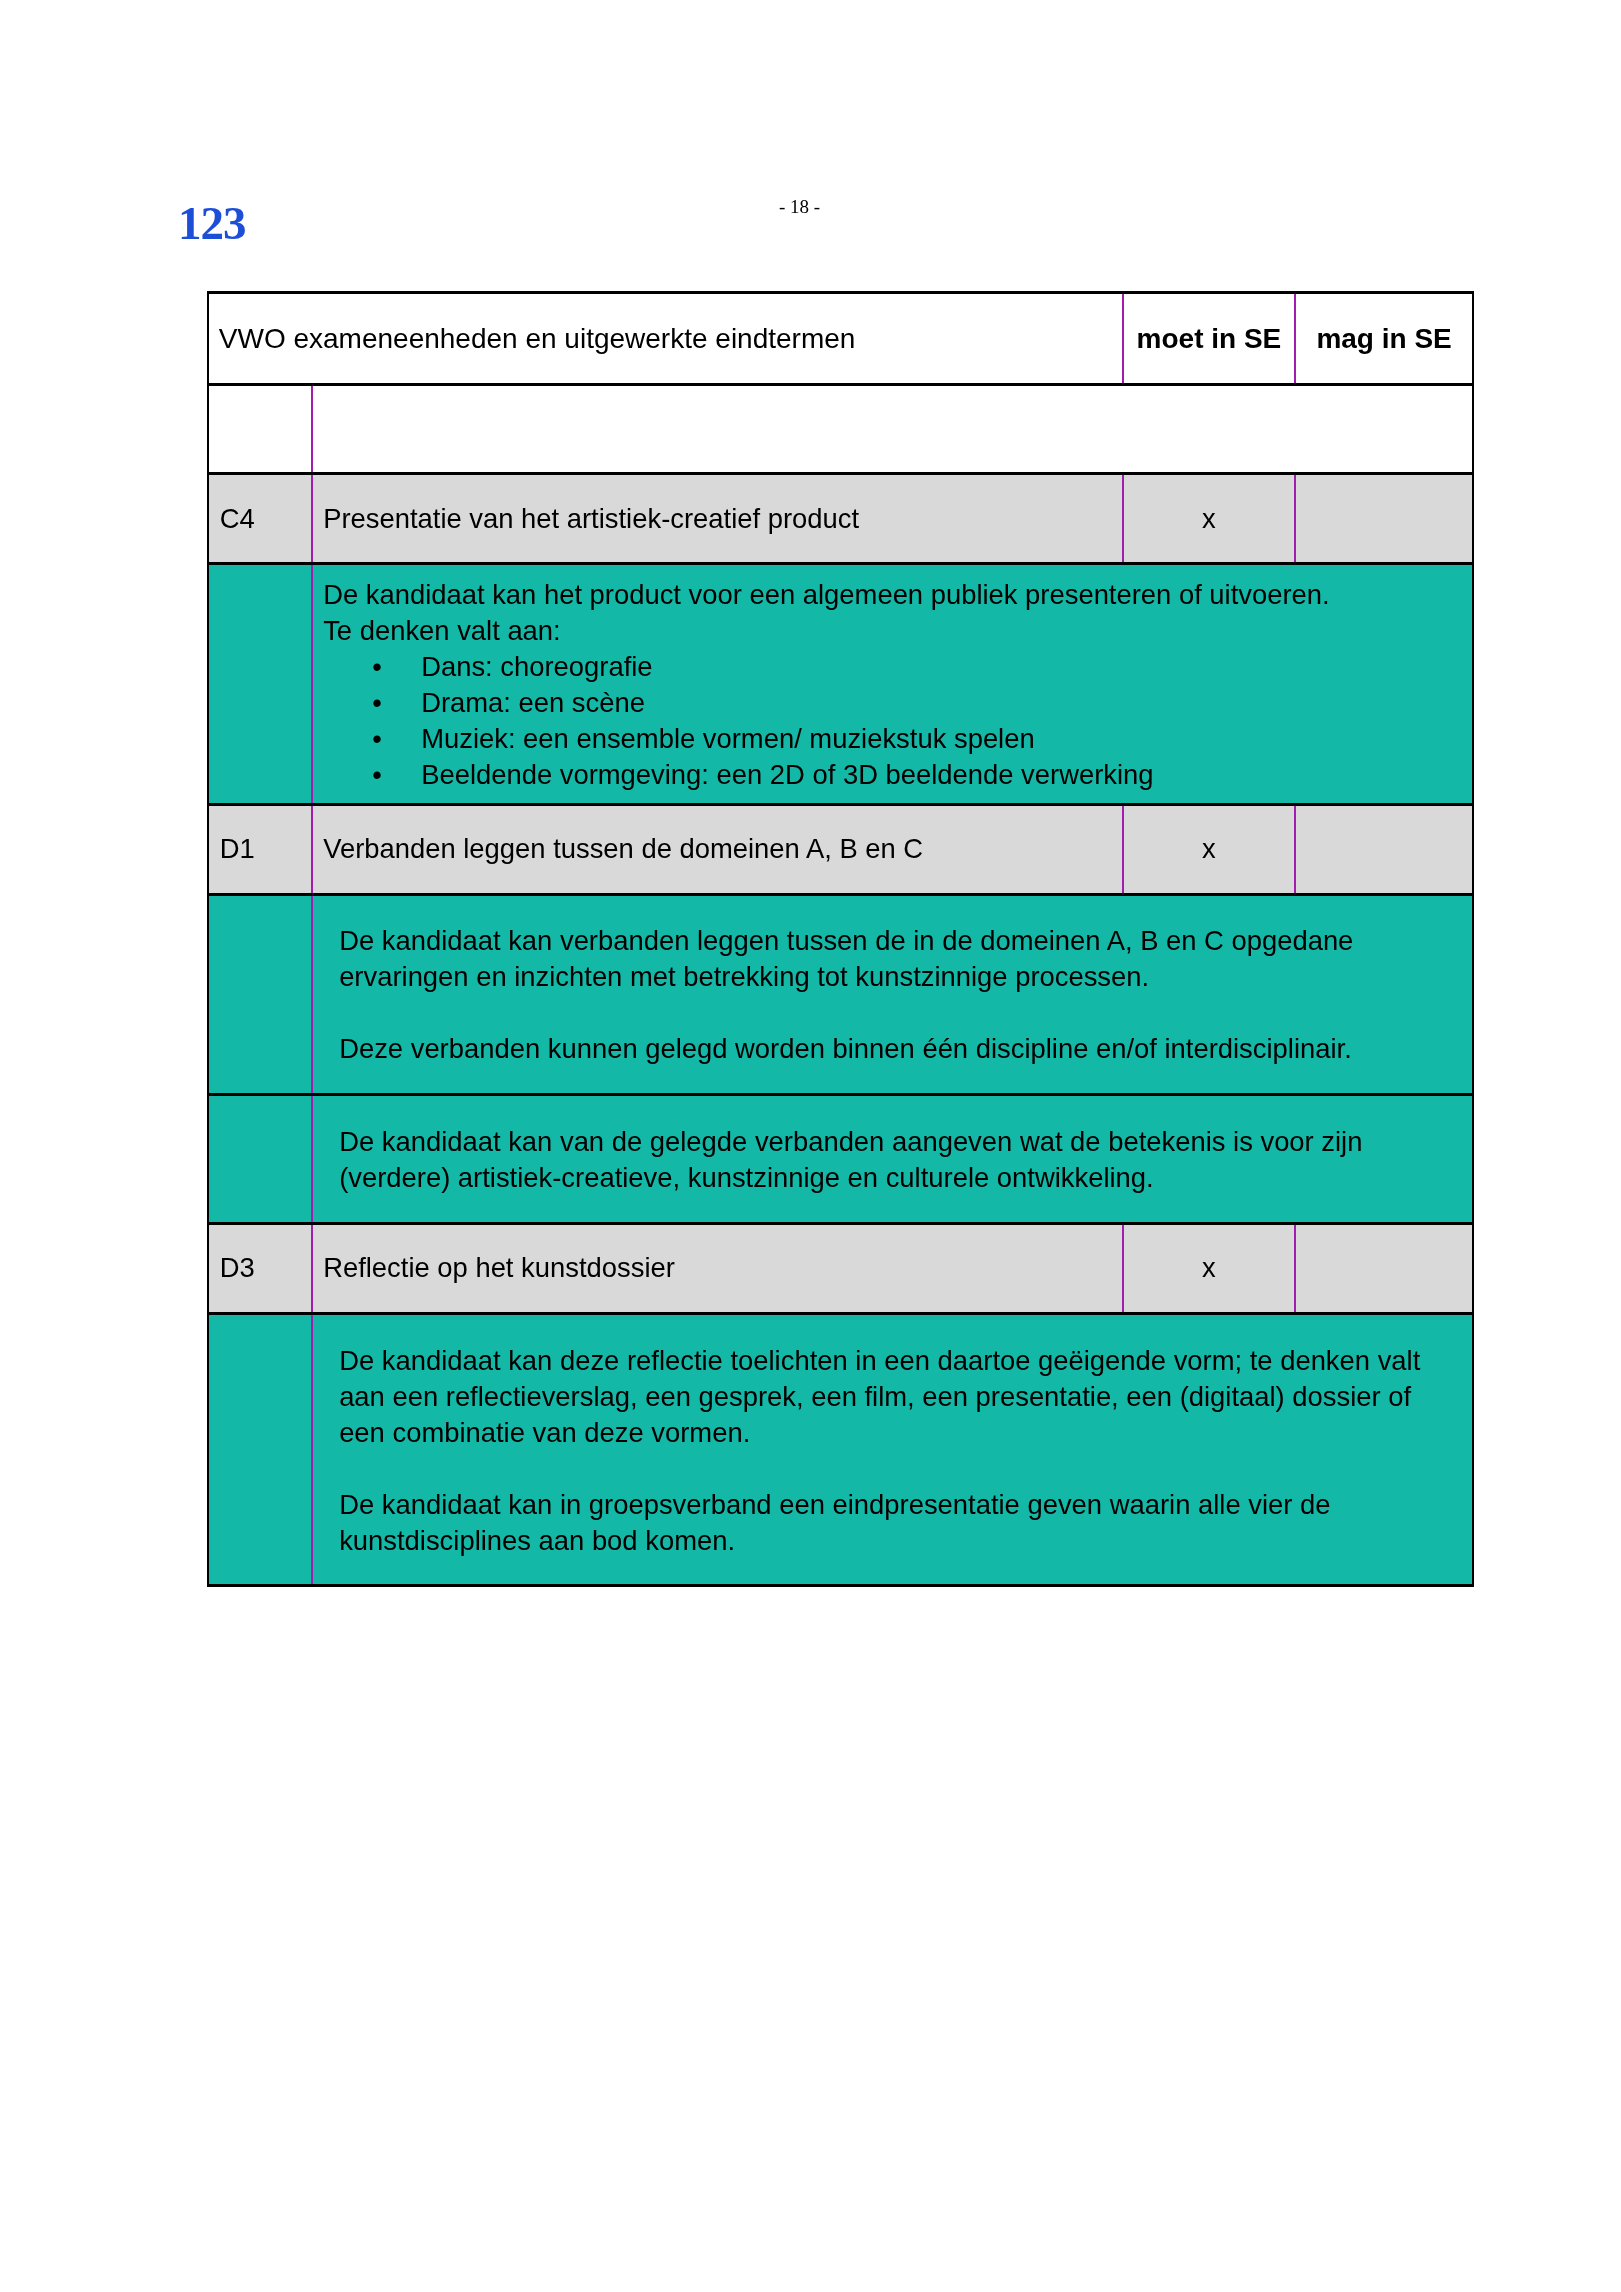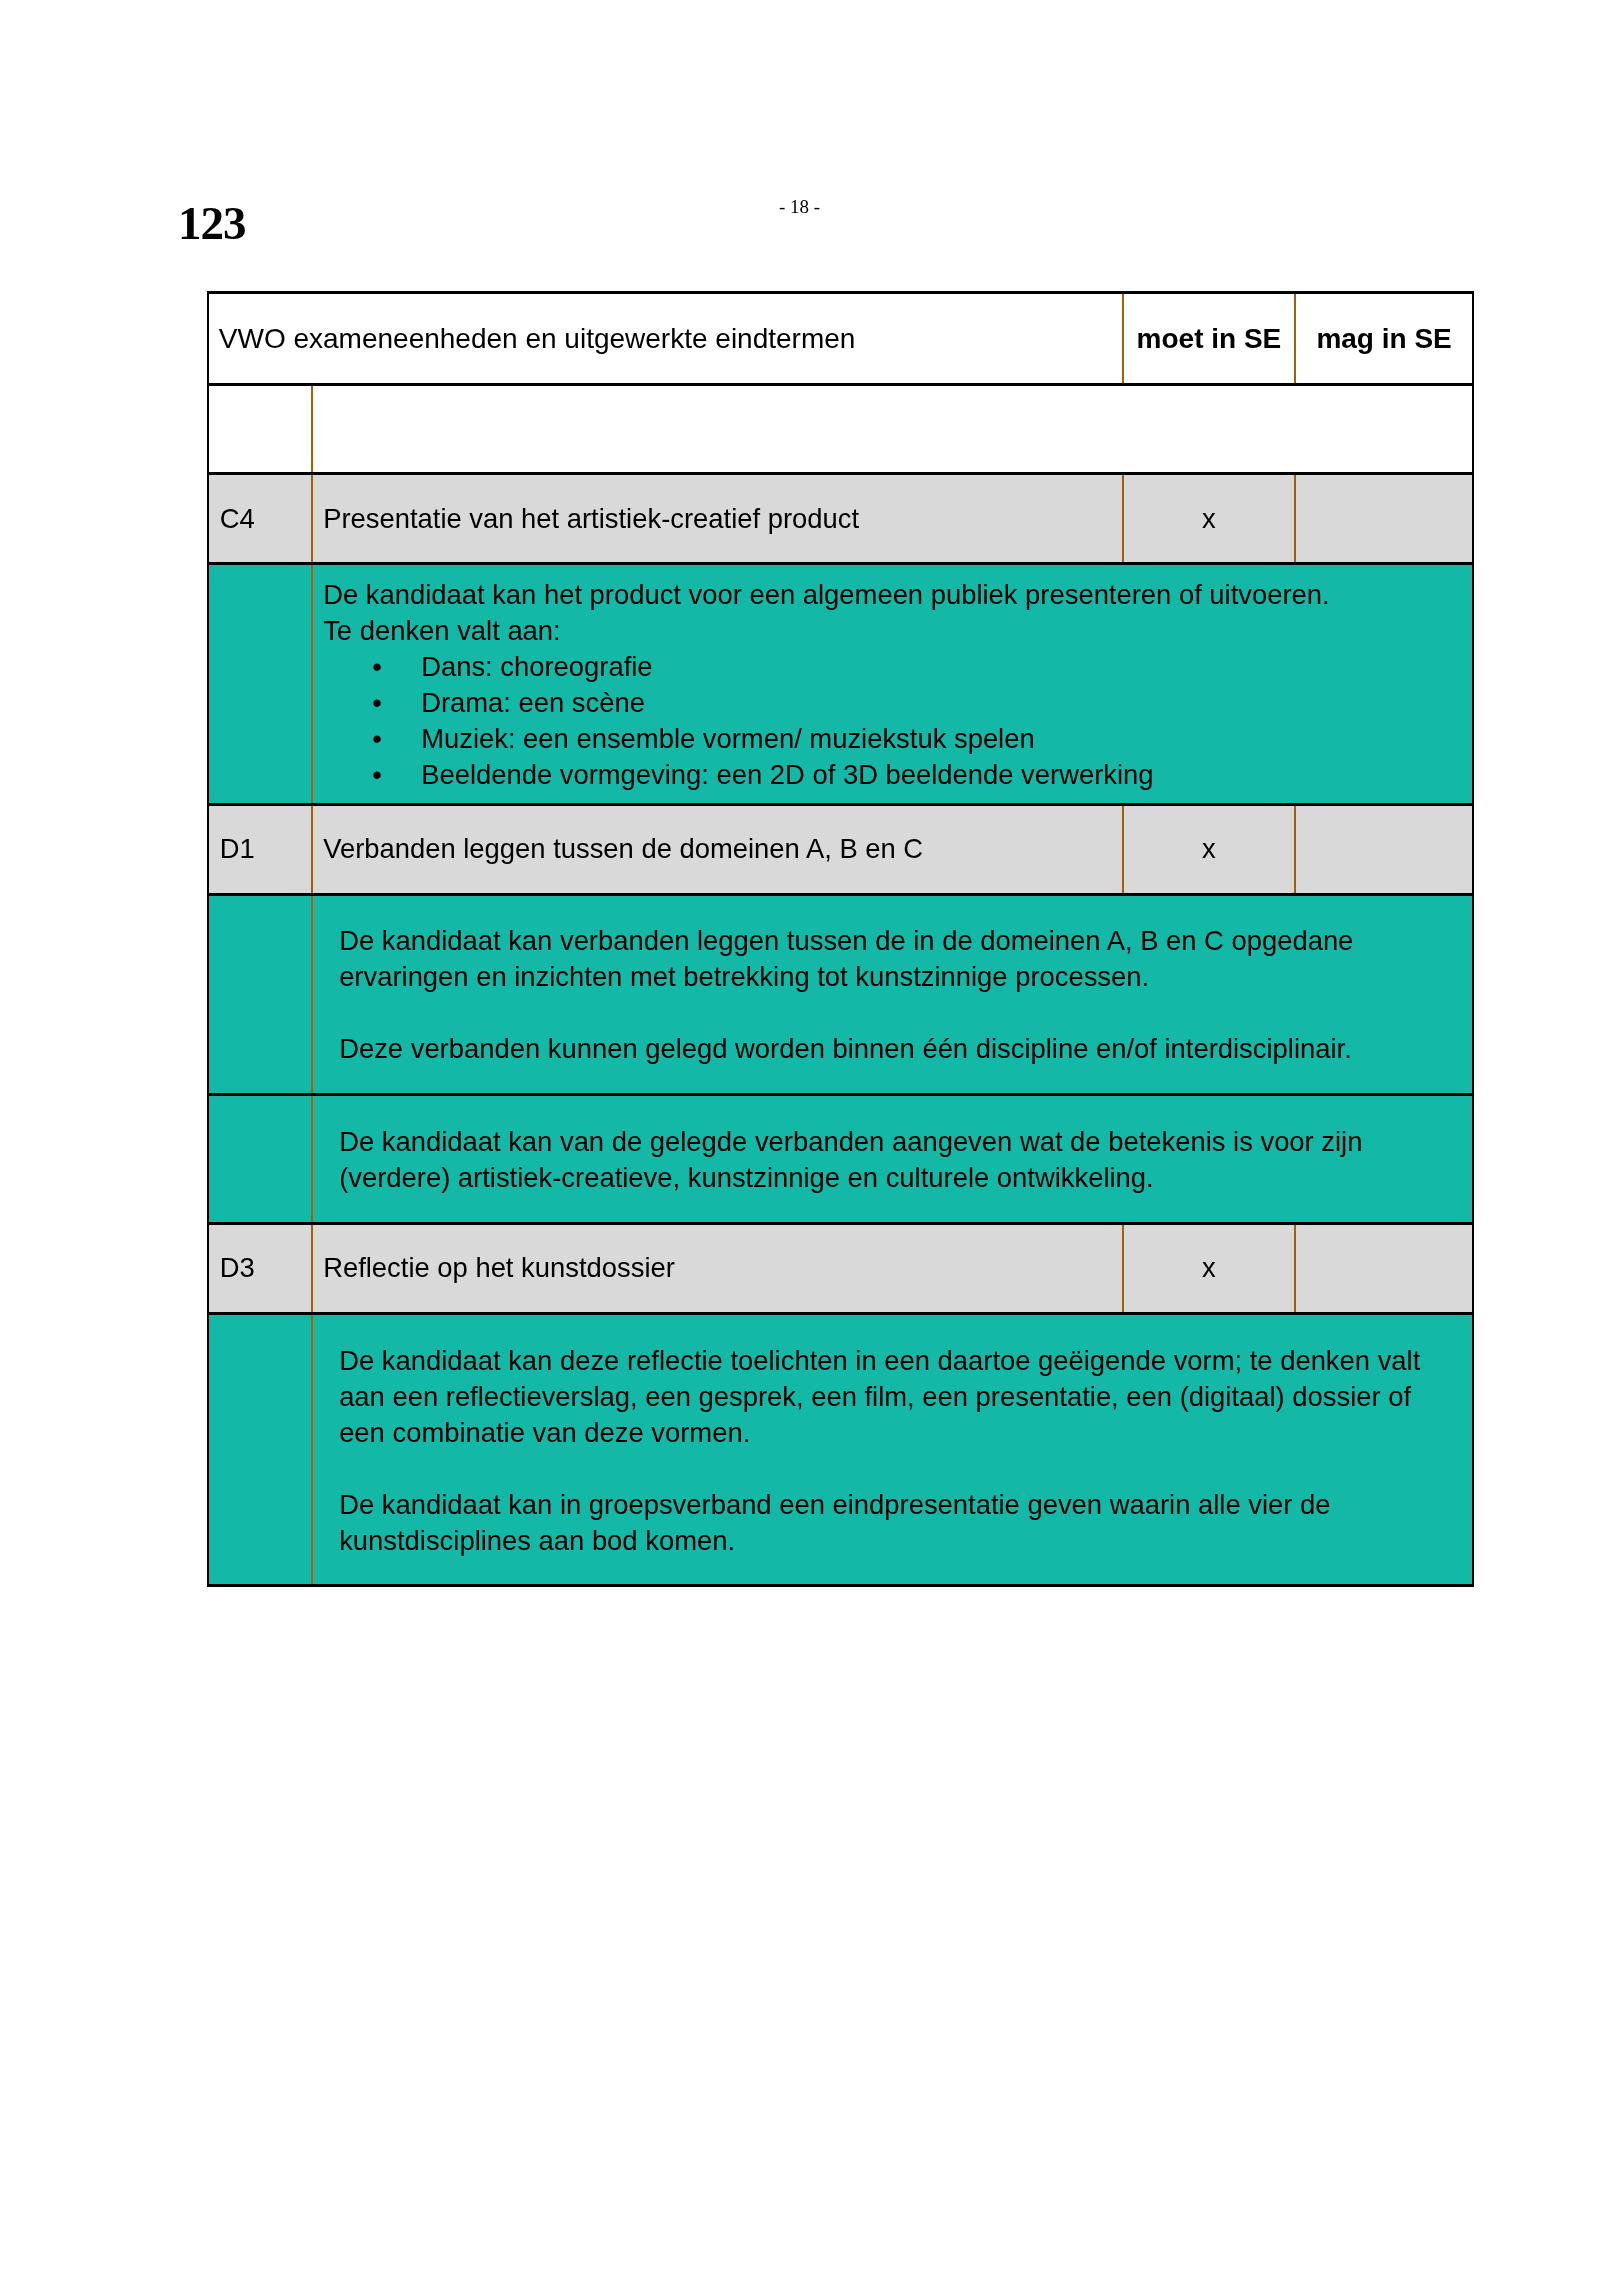--- a/index.html
+++ b/index.html
@@ -1,36 +1,36 @@
 <!DOCTYPE html>
 <html><head>
 <meta charset="utf-8">
 <style>
   html, body { margin: 0; padding: 0; background: #ffffff; }
   body { width: 1621px; height: 2293px; position: relative; overflow: hidden; }
   .page-num-left {
     position: absolute; left: 178px; top: 196px;
     font-family: "Liberation Serif", serif; font-weight: bold; font-size: 47px;
-    color: #000000; letter-spacing: -1px;
+    color: #1d4ed8; letter-spacing: -1px;
   }
   .page-num-center {
     position: absolute; left: 779px; top: 196px;
     font-family: "Liberation Serif", serif; font-size: 19px; color: #000;
   }
   table.eindtermen {
     position: absolute; left: 207px; top: 291px;
     width: 1267px;
     border-collapse: collapse;
     font-family: "Liberation Sans", sans-serif;
     font-size: 27.4px; color: #000;
     table-layout: fixed;
   }
   table.eindtermen td {
     border-left: 2px solid #000;
-    border-right: 2px solid #a16207;
+    border-right: 2px solid #a21caf;
     vertical-align: middle;
     padding: 0 9.8px;
     line-height: 36px;
   }
   table.eindtermen tr { border-top: 3.9px solid #000; }
   table.eindtermen tr.last { border-bottom: 3.9px solid #000; }
   table.eindtermen td:first-child { border-left: 2.9px solid #000; }
   table.eindtermen td:last-child { border-right: 2.9px solid #000; }
   .col-code { width: 98px; }
   .col-desc { width: 761px; }

